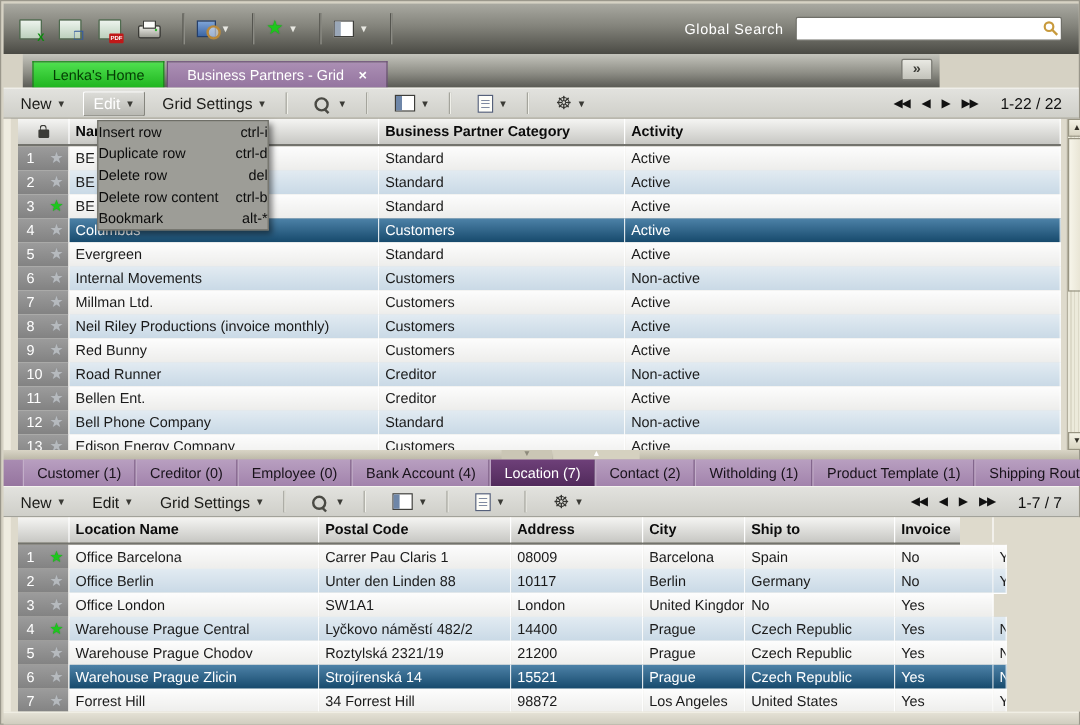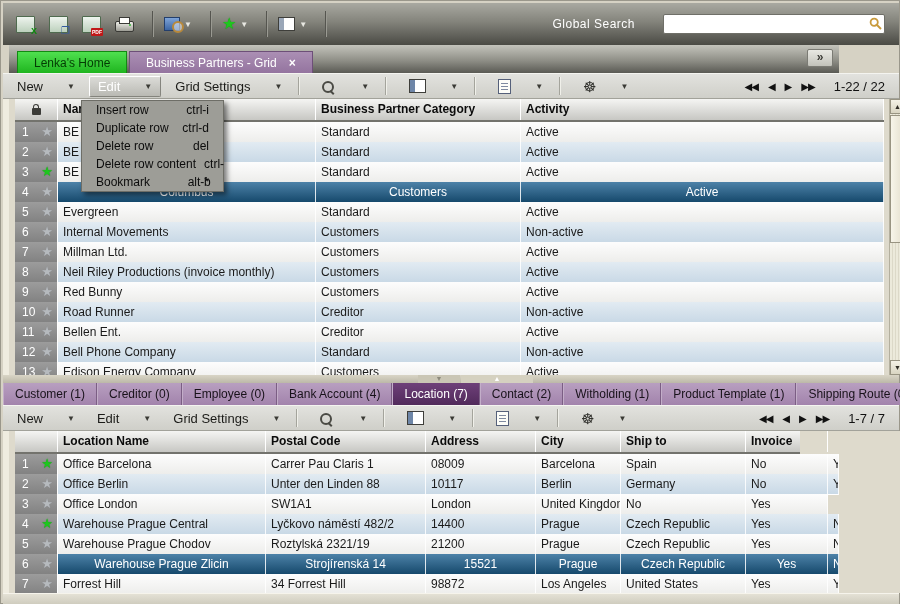--- a/index.html
+++ b/index.html
@@ -8,41 +8,41 @@
 
   
   #top-toolbar{position:absolute;left:2px;top:2px;width:896px;height:42px;
     background:linear-gradient(#a9a9a1,#83837b 45%,#4a4a44);display:flex;align-items:center;padding-left:10px;box-sizing:border-box;}
   .ticon-btn{display:flex;align-items:center;margin-right:8px;padding:3px;border-radius:2px;}
   .tsep{width:1px;height:26px;background:#55554f;border-right:1px solid #9a9a92;margin:0 7px;}
   .dd{font-size:8px;color:#e8e8e2;margin-left:4px;}
   .dd.dark{color:#2b2b2b;}
   svg{display:block;}
   #gs-wrap{margin-left:auto;display:flex;align-items:center;margin-right:14px;}
-  #gs-label{color:#fff;margin-right:28px;letter-spacing:.5px;}
+  #gs-label{color:#fff;margin-right:10px;letter-spacing:.5px;}
   #gs-input-wrap{position:relative;}
   #gs-input{width:196px;height:18px;border:1px solid #6f6f68;border-radius:2px;background:#fff;padding:0 20px 0 4px;font-size:12px;outline:none;}
   #gs-mag{position:absolute;right:3px;top:3px;}
 
   
-  #tab-bar{position:absolute;left:8px;top:44px;width:830px;height:28px;
+  #tab-bar{position:absolute;left:18px;top:44px;width:764px;height:28px;
     background:linear-gradient(#c4c4bc,#8f8f87 55%,#5a5a54);}
   .wtab{position:absolute;bottom:0;height:22px;line-height:22px;padding:0 16px;box-sizing:border-box;}
   #tab-home{left:8px;background:linear-gradient(#4fe04f,#1fb51f);border:1px solid #128a12;border-bottom:none;color:#043c04;}
   #tab-bp{left:120px;background:linear-gradient(#ab8fb4,#94749f);border:1px solid #6d4f78;border-bottom:none;color:#fff;}
   #tab-bp .close{margin-left:12px;font-weight:bold;color:#fff;}
   #tab-overflow{position:absolute;right:6px;top:4px;width:24px;height:16px;line-height:15px;text-align:center;
     background:linear-gradient(#e9e9e3,#c2c2ba);border:1px solid #7b7b74;border-radius:2px;color:#3c3c37;font-weight:bold;}
 
   
   .gtoolbar{position:absolute;left:2px;width:896px;height:26px;background:linear-gradient(#e2e2de,#cfcfc9);
     border-top:1px solid #f4f4f0;border-bottom:1px solid #a2a29a;display:flex;align-items:center;box-sizing:border-box;font-size:13px;color:#1b1b18;}
   #main-toolbar{top:72px;}
   #detail-toolbar{top:404px;}
-  .tb-btn{display:flex;align-items:center;padding:2px 8px;margin-left:6px;border-radius:2px;gap:20px;}
+  .tb-btn{display:flex;align-items:center;padding:2px 8px;margin-left:6px;border-radius:2px;}
   .tb-btn .dd{color:#3a3a35;}
   .tb-btn.pressed{background:linear-gradient(#dedeo);}
   .tb-btn.pressed{background:linear-gradient(#dcdcd8,#b9b9b3);border:1px solid #fff;border-right-color:#85857e;border-bottom-color:#85857e;color:#fff;}
   .tb-sep{width:1px;height:18px;background:#a4a49c;border-right:1px solid #f0f0ea;margin:0 8px;}
   .pager{margin-left:auto;display:flex;align-items:center;margin-right:14px;color:#111;}
   .pg{font-size:10px;letter-spacing:-1px;margin:0 5px;color:#111;}
   .pg-range{margin-left:14px;font-size:13px;}
 
   
   .grid-wrap{position:absolute;left:2px;width:896px;background:#dedacc;overflow:hidden;}
@@ -52,21 +52,21 @@
   #main-grid{width:869px;}
   #detail-grid{width:785px;}
   .grow{display:grid;height:20px;line-height:20px;}
   .m-cols{grid-template-columns:43px 258px 205px 1fr;}
   .d-cols{grid-template-columns:43px 208px 160px 110px 85px 125px 82px 1fr;}
   .ghead{height:21px;line-height:21px;background:linear-gradient(#f5f5f3,#c7c7c3);border-bottom:2px solid #73736d;font-weight:bold;color:#0b0b0b;}
   .ghead>div{padding:0 5px;border-right:1px solid #fff;box-sizing:border-box;overflow:hidden;white-space:nowrap;}
   .cell{padding:0 5px;border-right:1px solid rgba(255,255,255,.85);border-bottom:1px solid #fff;box-sizing:border-box;overflow:hidden;white-space:nowrap;color:#1a1a1a;}
   .row-odd .cell{background:linear-gradient(#fdfdfd,#ededeb);}
   .row-even .cell{background:linear-gradient(#e2ebf2,#c9d9e6);}
-  .row-sel .cell{background:linear-gradient(#4d82a8,#16496c);color:#fff;text-align:center;}
+  .row-sel .cell{background:linear-gradient(#4d82a8,#16496c);color:#fff;}
   .numcell{background:linear-gradient(#9c9c9c,#828282)!important;color:#fff!important;display:flex;align-items:center;padding:0 4px 0 7px;border-bottom:1px solid #c6c6c6;border-right:1px solid #fff;box-sizing:border-box;}
   .numcell .n{width:16px;}
   .star{margin-left:auto;font-size:13px;line-height:20px;color:#b6babe;text-shadow:0 0 1px #8d9196;}
   .star.green{color:#1ec61e;text-shadow:0 0 1px #0f860f;}
   .lockcell{display:flex;align-items:center;justify-content:center;}
   .lock{width:9px;height:7px;background:#3c3c38;border-radius:1px;position:relative;margin-top:4px;}
   .lock:before{content:"";position:absolute;left:1.5px;top:-4px;width:4px;height:4px;border:1.5px solid #3c3c38;border-bottom:none;border-radius:3px 3px 0 0;}
 
   
   #vscroll{position:absolute;right:0;top:0;width:15px;height:276px;background:repeating-linear-gradient(90deg,#eceadb 0 2px,#dcd9c8 2px 3px);border-left:1px solid #b3af9e;}
@@ -75,27 +75,27 @@
   #sb-down{bottom:0;}
   #sb-thumb{position:absolute;left:0;top:16px;width:15px;height:128px;background:linear-gradient(90deg,#f7f5ea,#e3dfcd);border:1px solid #989482;box-sizing:border-box;}
 
   
   #splitter{position:absolute;left:2px;top:374px;width:896px;height:8px;background:linear-gradient(#d9d5c6,#bcb8a8);}
   .split-btn{position:absolute;top:0;height:8px;text-align:center;line-height:8px;font-size:7px;}
   #split-down{left:415px;width:42px;background:#cac6b5;color:#8d8a7c;}
   #split-up{left:458px;width:72px;background:#d5d1c0;color:#fff;}
 
   
-  #detail-tabs{position:absolute;left:2px;top:382px;width:896px;height:22px;background:linear-gradient(#a98cb2,#96759f);display:flex;align-items:stretch;box-sizing:border-box;}
+  #detail-tabs{position:absolute;left:2px;top:382px;width:896px;height:22px;background:linear-gradient(#a98cb2,#96759f);display:flex;align-items:stretch;padding-left:16px;box-sizing:border-box;}
   .dtab{padding:0 11px;line-height:22px;color:#18121a;background:linear-gradient(#b89fc0,#a283ac);border-right:1px solid #7b5e84;border-left:1px solid #c3aec9;white-space:nowrap;}
   .dtab.sel{background:linear-gradient(#6e4079,#512a5b);color:#fff;font-weight:normal;}
 
   
   #edit-menu{position:absolute;left:80px;top:99px;width:141px;background:#9d9d97;border:1px solid #6e6e67;box-shadow:3px 3px 5px rgba(0,0,0,.5);z-index:50;}
-  .menu-item{display:flex;height:18px;line-height:18px;padding:0 14px;color:#0c0c0c;}
+  .menu-item{display:flex;height:18px;line-height:18px;padding:0 0;color:#0c0c0c;}
   .mi-label{flex:1;white-space:nowrap;}
   .mi-short{margin-left:8px;}
 
   
   #bottom-strip{position:absolute;left:2px;top:592px;width:896px;height:10px;background:linear-gradient(#e4e1d5,#cfccbe);border-top:1px solid #f6f4ec;}
 
   
   .ic-sheet{width:17px;height:15px;border:1px solid #4f6b4f;background:
     linear-gradient(#eef4ee,#bcd0bc);position:relative;border-radius:1px;}
   .ic-sheet:after{position:absolute;font-weight:bold;font-size:9px;right:-3px;bottom:-4px;}

